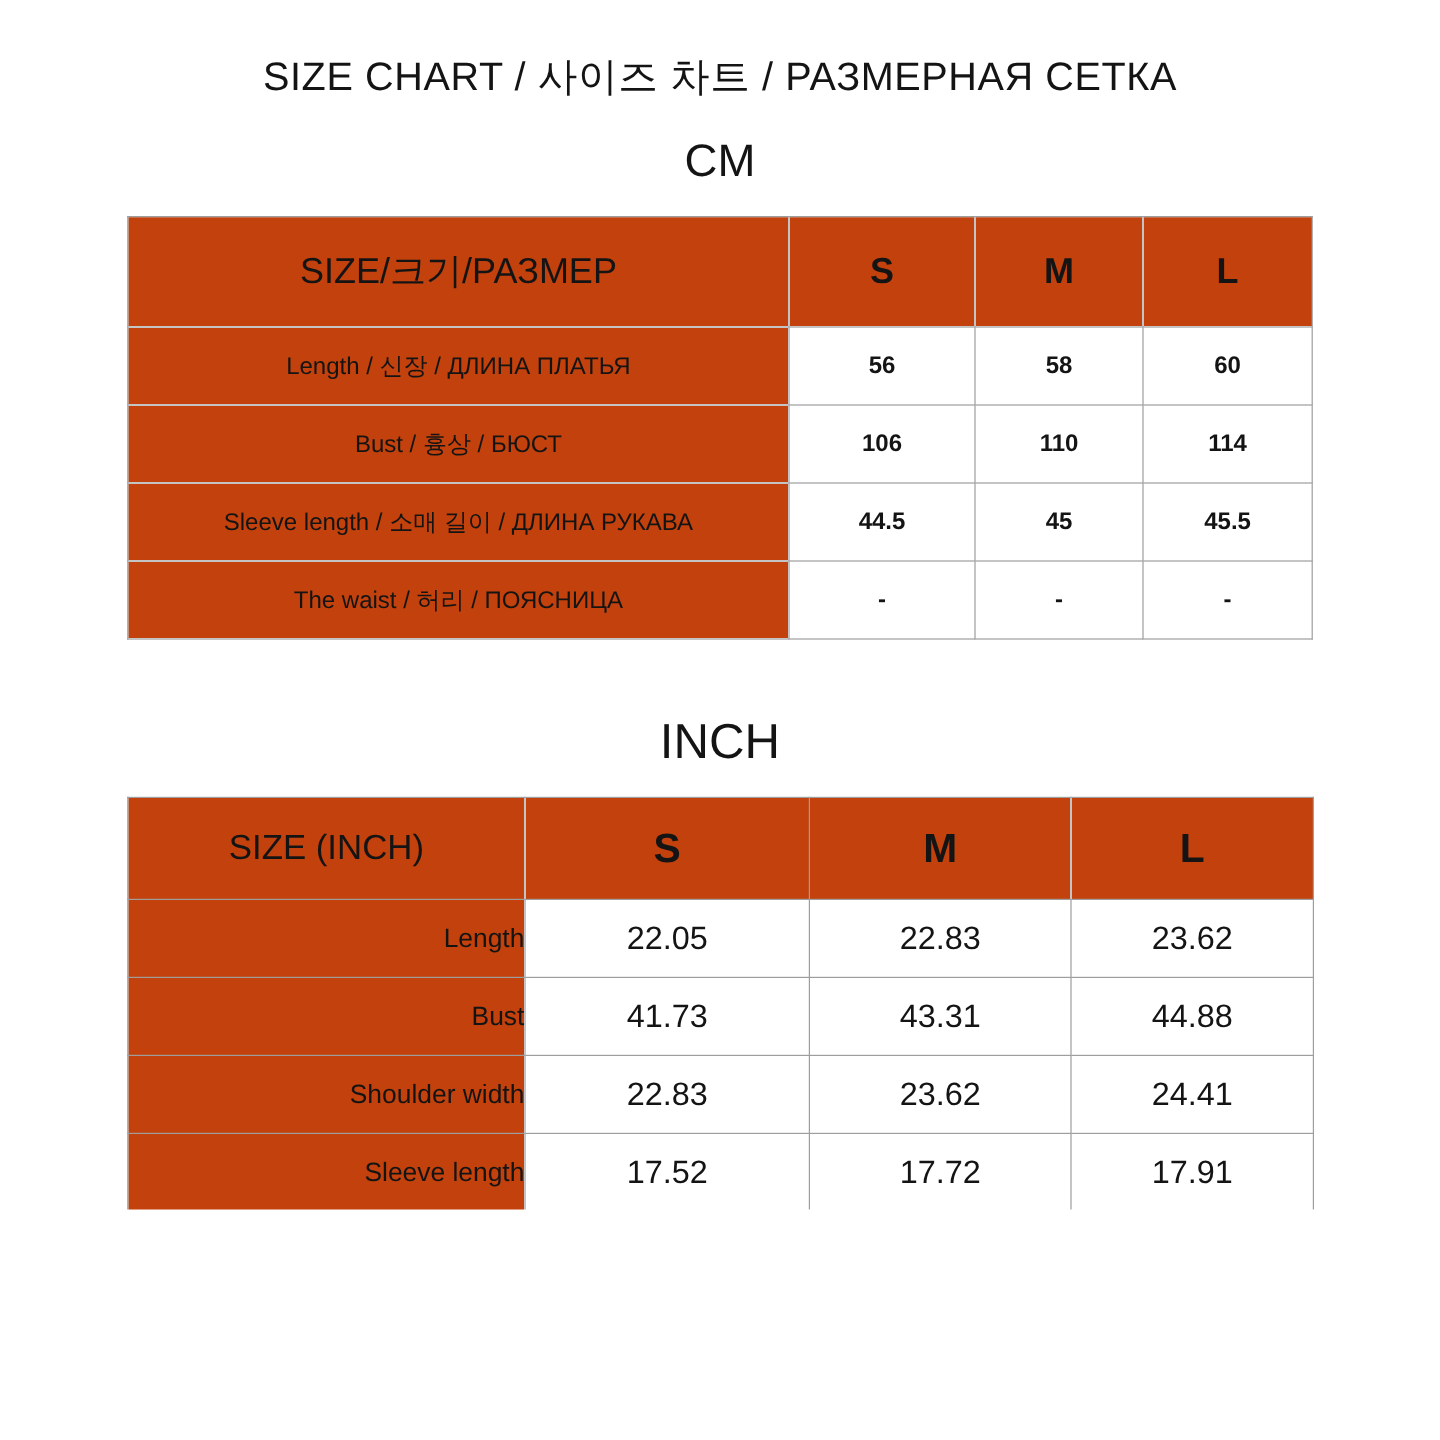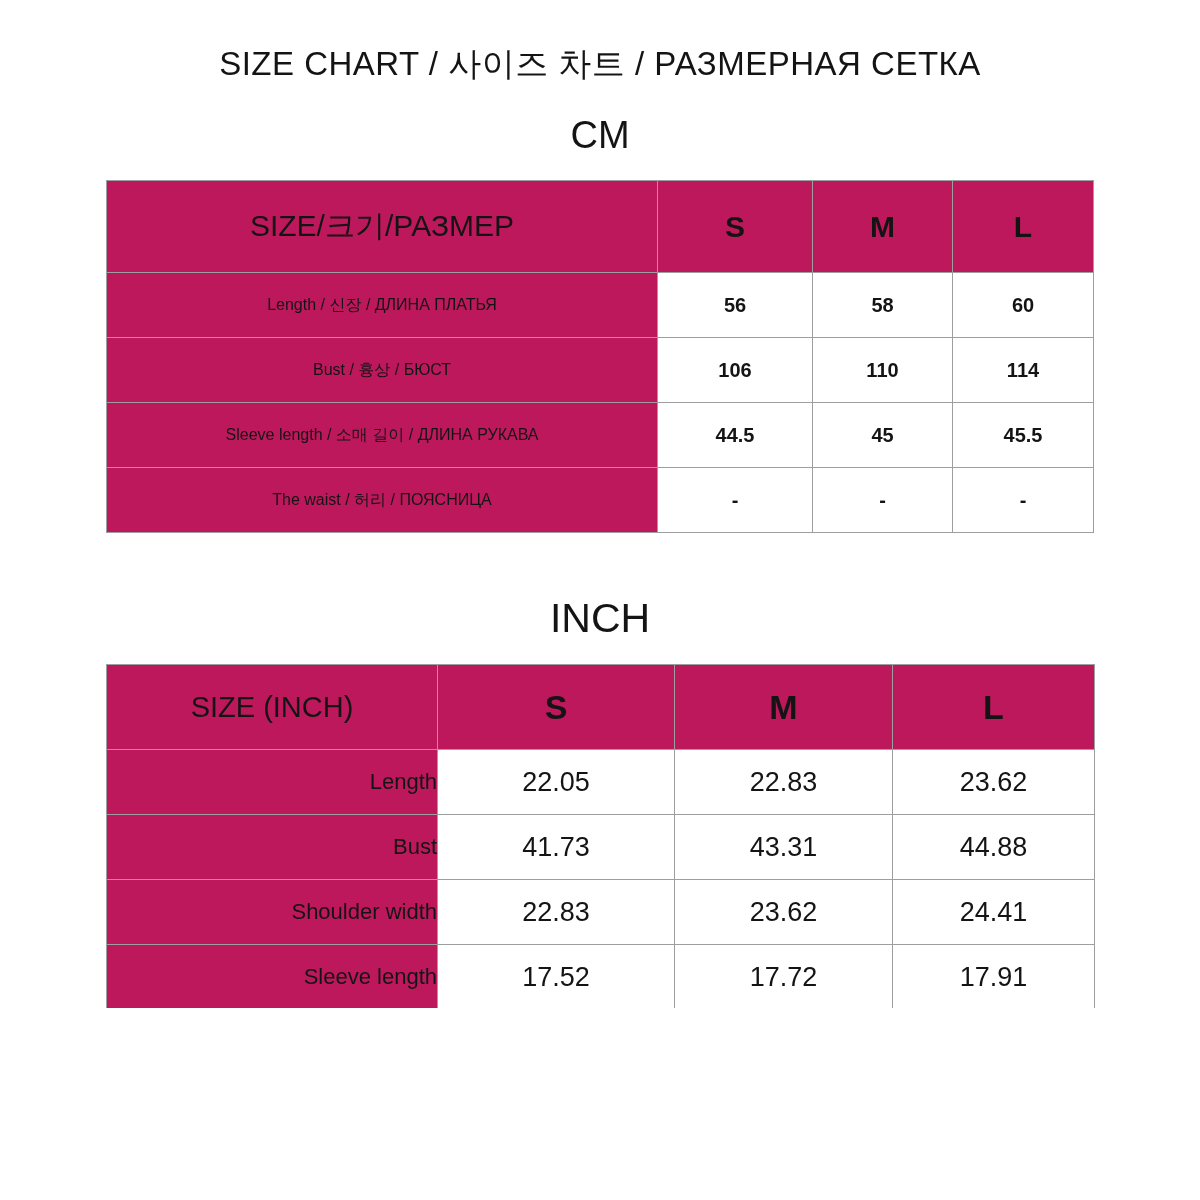--- a/index.html
+++ b/index.html
@@ -46,29 +46,29 @@
     margin-top: 24px;
   }
   table.size-table td {
     border: 1px solid #9e9e9e;
     vertical-align: middle;
     text-align: center;
     padding: 0;
     overflow: hidden;
     white-space: nowrap;
   }
-  td.shaded { background: #be185d; }
+  td.shaded { background: #c2410c; }
   td.plain  { background: #ffffff; }
 
   
   .cm-table tr.header-row    { height: 92px; }
   .cm-table tr.data-row      { height: 65px; }
   .cm-table .header-label    { font-size: 30px; font-weight: 400; }
   .cm-table .header-size     { font-size: 30px; font-weight: 700; }
-  .cm-table .row-label       { font-size: 16px; font-weight: 400; }
+  .cm-table .row-label       { font-size: 20px; font-weight: 400; }
   .cm-table .row-value       { font-size: 20px; font-weight: 700; }
 
   
   .inch-table tr.header-row  { height: 85px; }
   .inch-table tr.data-row    { height: 65px; }
   .inch-table .header-label  { font-size: 29px; font-weight: 400; }
   .inch-table .header-size   { font-size: 34px; font-weight: 700; }
   .inch-table .row-label     { font-size: 22px; font-weight: 400; text-align: right; }
   .inch-table .row-value     { font-size: 27px; font-weight: 400; }
 </style>

